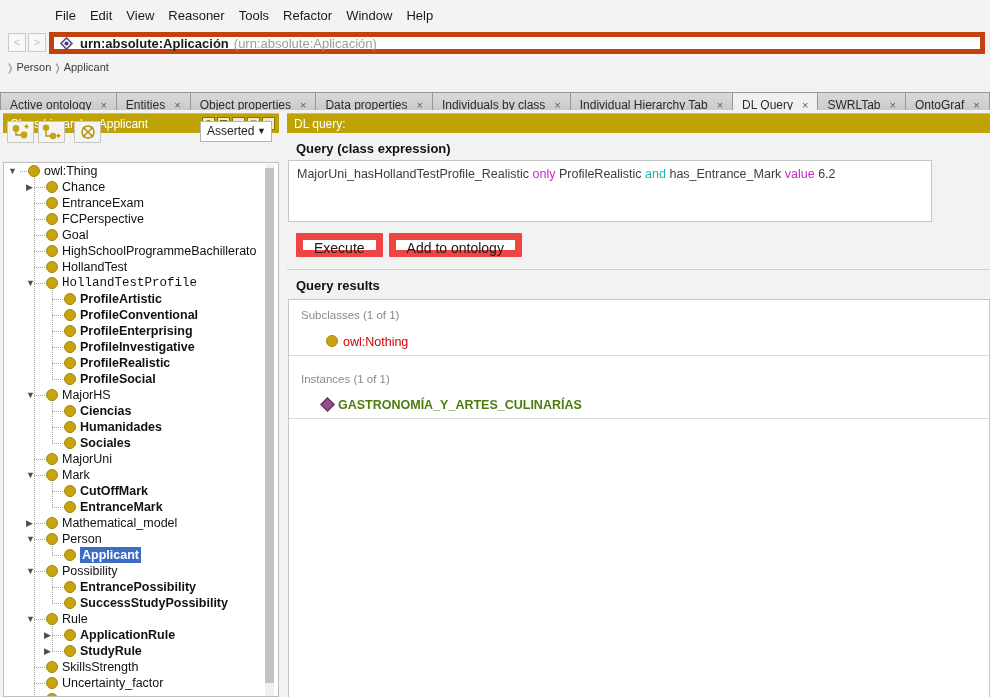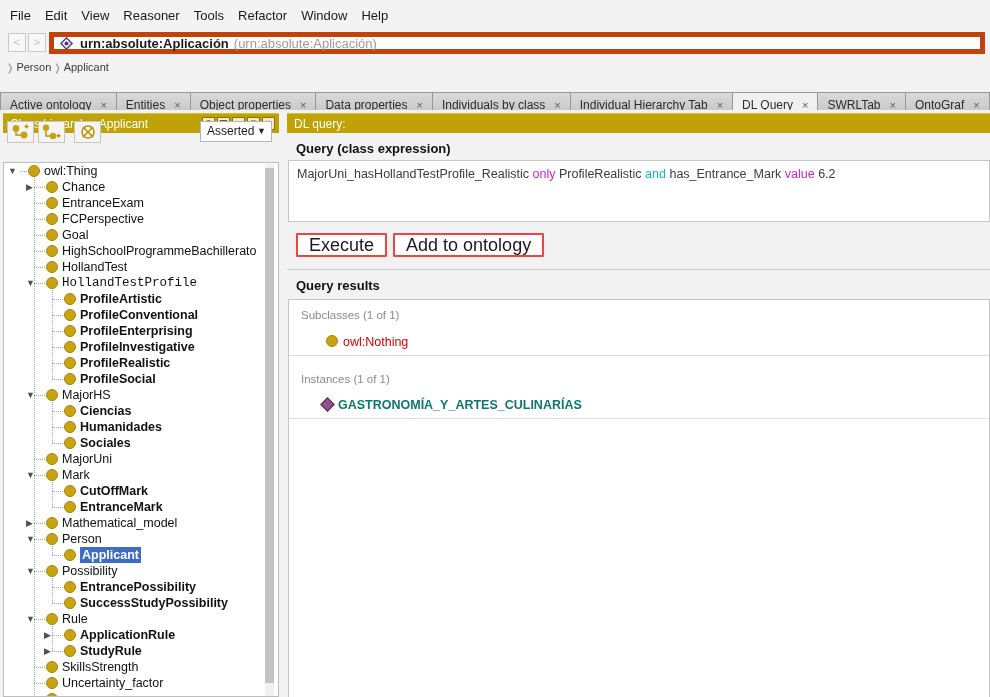--- a/index.html
+++ b/index.html
@@ -1,21 +1,21 @@
 <!DOCTYPE html>
 <html><head>
 <meta charset="utf-8">
 <style>
   * { box-sizing: border-box; margin: 0; padding: 0; }
   html,body { width:990px; height:697px; overflow:hidden; }
   body { font-family:"Liberation Sans", sans-serif; background:#F2F2F2; }
   #app { position:relative; width:990px; height:697px; background:#F2F2F2; }
 
   
-  #menubar { position:absolute; left:0; top:0; width:990px; height:30px; background:#F3F3F3; line-height:30px; }
+  #menubar { position:absolute; left:0; top:0; width:990px; height:30px; background:#F3F3F3; line-height:30px;padding-left:45px; }
   .menu-item { display:inline-block; margin-left:14px; font-size:13px; color:#1A1A1A; cursor:default; }
   .menu-item:first-child { margin-left:10px; }
 
   #addressrow { position:absolute; left:0; top:30px; width:990px; height:27px; background:#F3F3F3; }
   .navbtn { position:absolute; top:3px; width:18px; height:19px; background:#F8F8F8; border:1px solid #C9C9C9;
             color:#BFBFBF; font-size:11px; text-align:center; line-height:17px; }
   #nav-back { left:8px; } #nav-forward { left:28px; }
   #address-field { position:absolute; left:49px; top:2px; width:936px; height:22px; background:#FFFFFF;
                    border:5px solid #c2410c; display:flex; align-items:center; padding-left:5px; }
   #address-title { font-size:13px; font-weight:bold; color:#1A1A1A; margin-left:6px; white-space:nowrap; }
@@ -64,36 +64,36 @@
   .tlabel { position:absolute; top:0; line-height:16px; }
   .tlabel.bold { font-weight:bold; }
   .tlabel.selected { background:#3D6CC4; color:#FFFFFF; padding:0 2px; }
   .guide { position:absolute; border-left:1px dotted #A5A5A5; width:0; }
   #tree-scrollbar { position:absolute; right:4px; top:1px; width:9px; height:533px; background:#F0F0F0; }
   #tree-thumb { position:absolute; left:0; top:4px; width:9px; height:515px; background:#C3C3C3; }
 
   
   #dl-body { position:absolute; left:287px; top:23px; width:703px; height:564px; background:#F2F2F2; }
   #query-label { position:absolute; left:9px; top:8px; font-size:13px; font-weight:bold; color:#111; }
-  #query-editor { position:absolute; left:1px; top:27px; width:702px; height:62px; background:#FFFFFF;
+  #query-editor { position:absolute; left:1px; top:27px; width:644px; height:62px; background:#FFFFFF;
                   border:1px solid #C6C6C6; font-size:12.5px; padding:6px 8px; color:#3C3C3C; }
   .kw1 { color:#C728C7; } .kw2 { color:#18B5B5; }
   #btn-row { position:absolute; left:9px; top:100px; display:flex; gap:6px; }
-  .qbtn { height:24px; padding:0 11px; background:#FFFFFF; border:2px solid #ef4444; font-size:18px;
+  .qbtn { height:24px; padding:0 11px; background:#FFFFFF; border:7px solid #ef4444; font-size:14px;
           color:#1A1A1A; font-family:"Liberation Sans",sans-serif; border-radius:1px; }
   #dl-divider { position:absolute; left:0; top:136px; width:703px; border-top:1px solid #CFCFCF; }
   #results-label { position:absolute; left:9px; top:145px; font-size:13px; font-weight:bold; color:#111; }
   #results-box { position:absolute; left:1px; top:166px; width:702px; height:398px; background:#FFFFFF;
                  border:1px solid #C6C6C6; border-bottom:none; }
   .section-label { position:absolute; left:12px; font-size:11.5px; color:#8A8A8A; }
   .result-row { position:absolute; left:0; width:100%; height:27px; border-bottom:1px solid #DCDCDC; }
   .result-row .cicon { top:6px; }
   .rlabel { position:absolute; top:6px; font-size:12.5px; line-height:15px; }
   .rlabel.error { color:#D40000; }
-  .rlabel.instance { font-weight:bold; color:#0f766e;text-align:center; }
+  .rlabel.instance { font-weight:bold; color:#4d7c0f;text-align:center; }
   .dicon { position:absolute; top:5px; }
 </style>
 </head>
 <body>
 
 <div id="app">
 
   <div id="menubar"><span class="menu-item">File</span><span class="menu-item">Edit</span><span class="menu-item">View</span><span class="menu-item">Reasoner</span><span class="menu-item">Tools</span><span class="menu-item">Refactor</span><span class="menu-item">Window</span><span class="menu-item">Help</span></div>
 
   <div id="addressrow">

